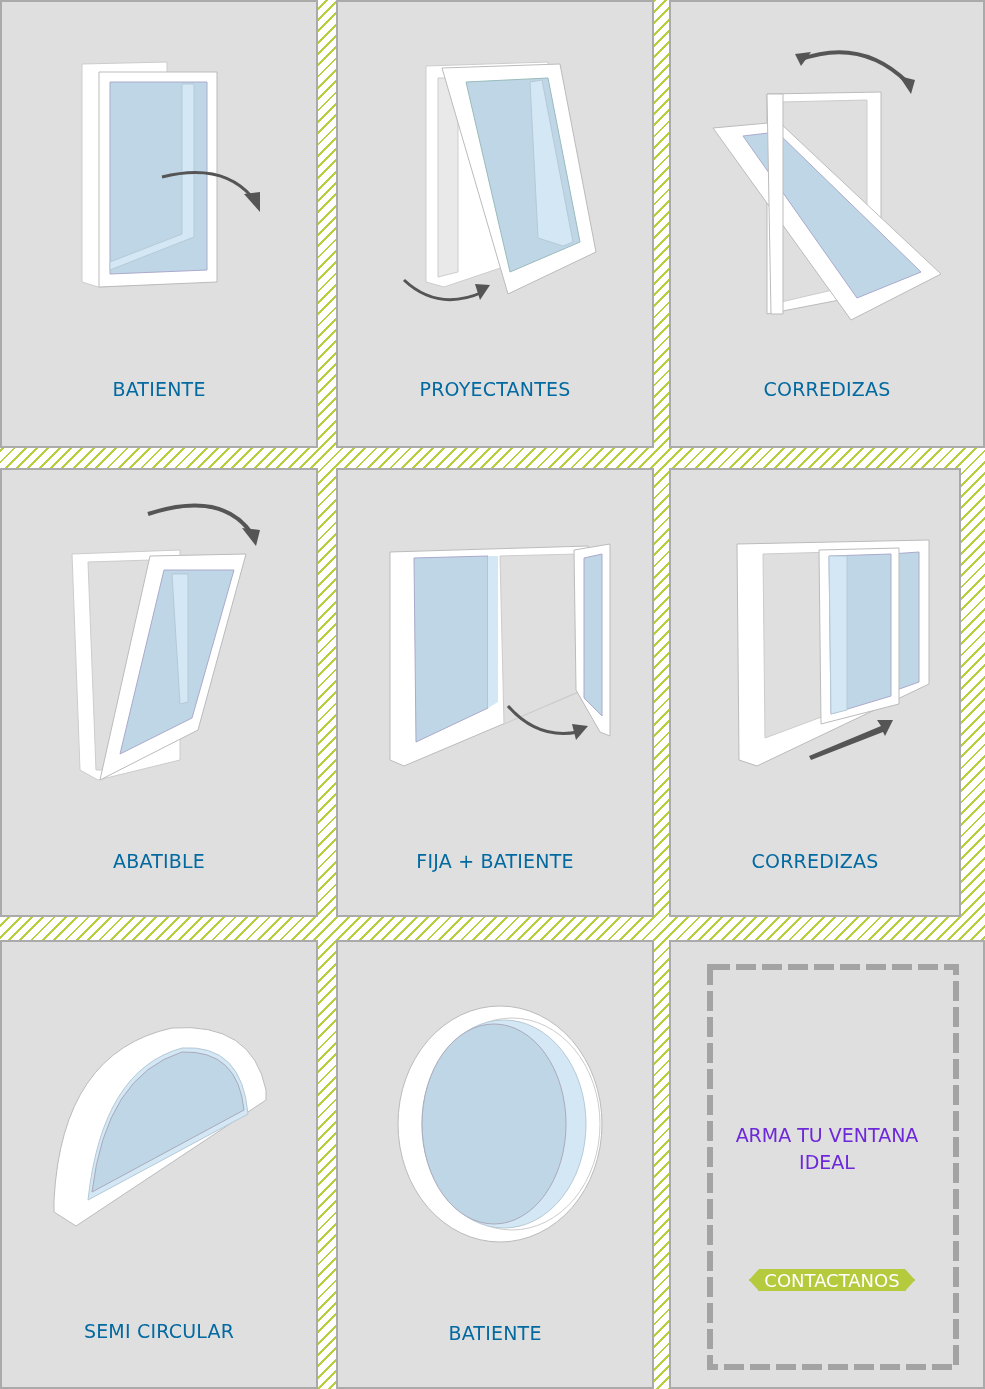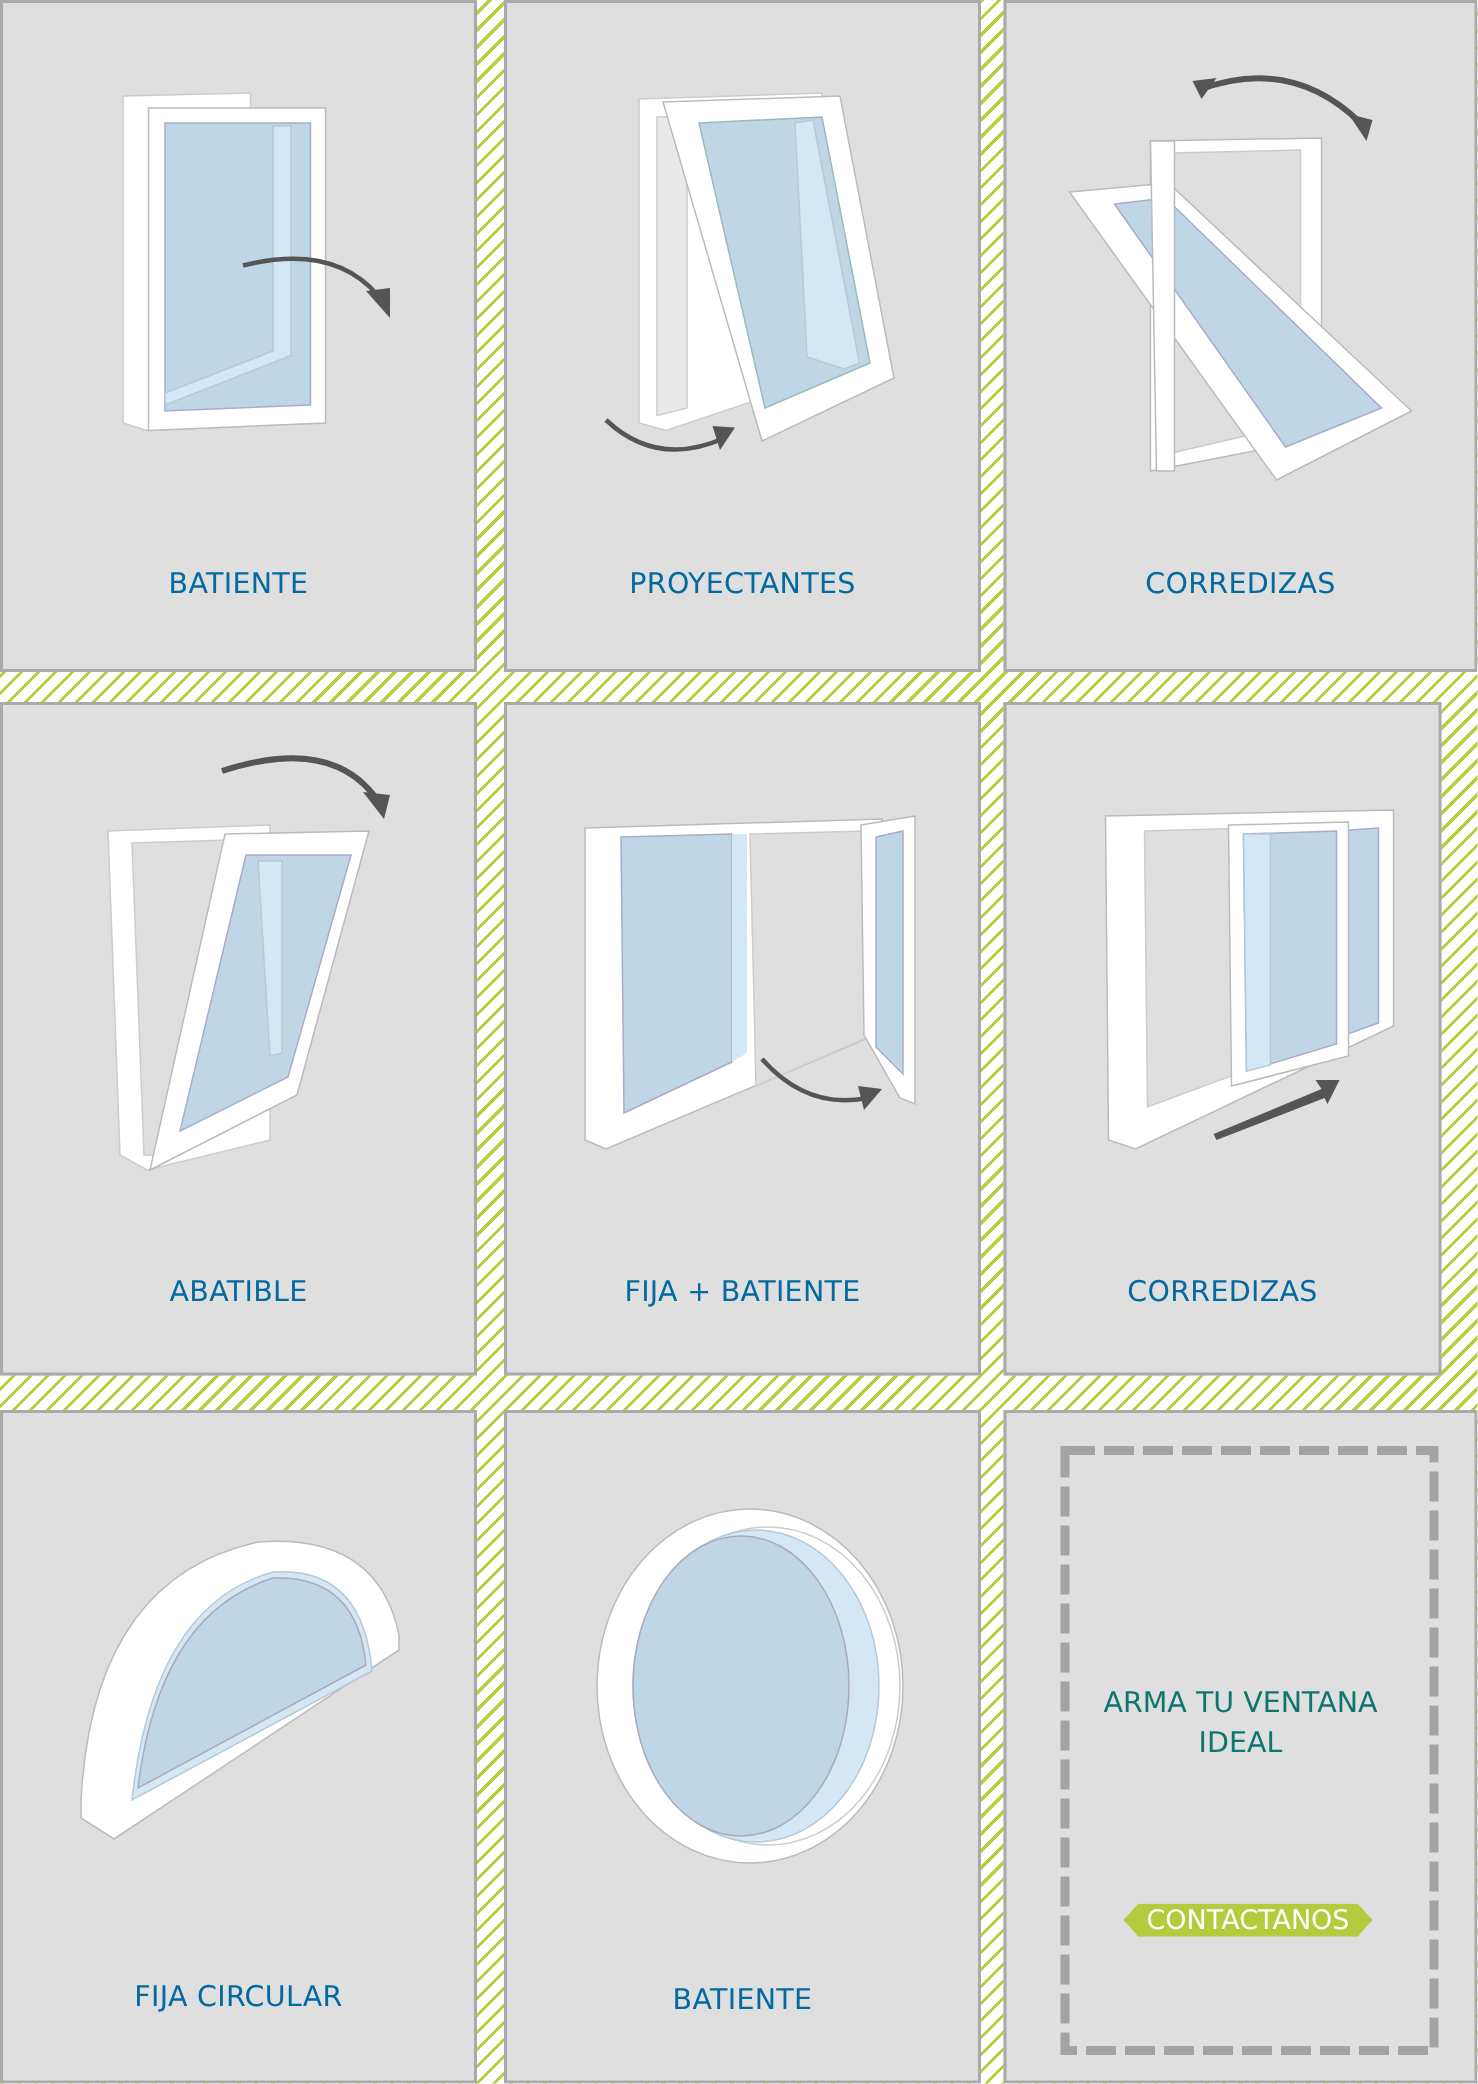--- a/index.html
+++ b/index.html
@@ -17,21 +17,21 @@
   .label {
     position: absolute; left: 0; right: 0; text-align: center;
     color: #0369a1; font-size: 19px; letter-spacing: 0.2px;
   }
   .cta-box {
     position: absolute; left: 36px; top: 22px; width: 250px; height: 404px;
     box-sizing: border-box;
   }
   .cta-text {
     position: absolute; left: 0; right: 0; top: 180px; text-align: center;
-    color: #0f766e; font-size: 19px; line-height: 27px;
+    color: #6d28d9; font-size: 19px; line-height: 27px;
   }
   .cta-button {
     position: absolute; left: 78px; top: 327px; height: 22px; width: 166px;
     background: #b5cb3d; color: #ffffff; font-size: 18px; border: none;
     font-family: "DejaVu Sans", "Liberation Sans", sans-serif;
     clip-path: polygon(6% 0, 94% 0, 100% 50%, 94% 100%, 6% 100%, 0 50%);
     border-radius: 8px 0 0 8px;
     box-shadow: 0 2px 0 #8c9e2c;
     cursor: pointer; padding: 0;
   }
@@ -117,21 +117,21 @@
   </svg>
   <div class="label" style="top:380px;">CORREDIZAS</div>
 </div>
 
 <div class="cell" style="left:0;top:940px;width:318px;height:449px;">
   <svg class="illus" width="318" height="449">
     <path d="M52,258 Q60,110 170,86 Q250,80 264,148 L264,158 L74,284 L52,270 Z" fill="#fff" stroke="#bbb"></path>
     <path d="M86,258 Q100,128 180,106 Q240,102 246,172 Z" fill="#d3e7f5" stroke="#b5c9d6"></path>
     <path d="M90,250 Q104,134 180,110 Q236,108 242,168 Z" fill="#bfd6e6" stroke="#aab"></path>
   </svg>
-  <div class="label" style="top:378px;">FIJA CIRCULAR</div>
+  <div class="label" style="top:378px;">SEMI CIRCULAR</div>
 </div>
 
 <div class="cell" style="left:336px;top:940px;width:318px;height:449px;">
   <svg class="illus" width="318" height="449">
     <ellipse cx="162" cy="182" rx="102" ry="118" fill="#fff" stroke="#bbb"></ellipse>
     <ellipse cx="174" cy="182" rx="88" ry="106" fill="#fff" stroke="#ccc"></ellipse>
     <ellipse cx="166" cy="182" rx="82" ry="104" fill="#d3e7f5" stroke="#b5c9d6"></ellipse>
     <ellipse cx="156" cy="182" rx="72" ry="100" fill="#bfd6e6" stroke="#aab"></ellipse>
   </svg>
   <div class="label" style="top:380px;">BATIENTE</div>

